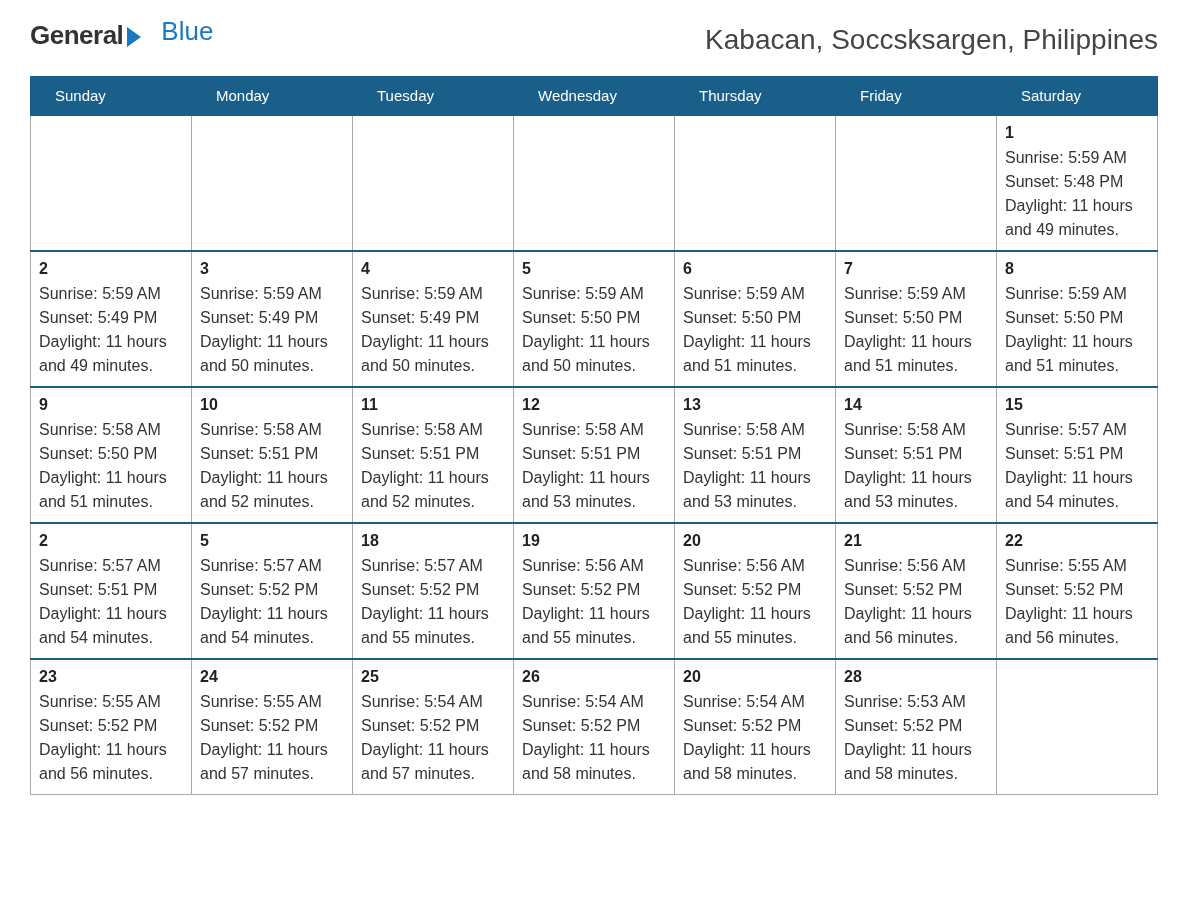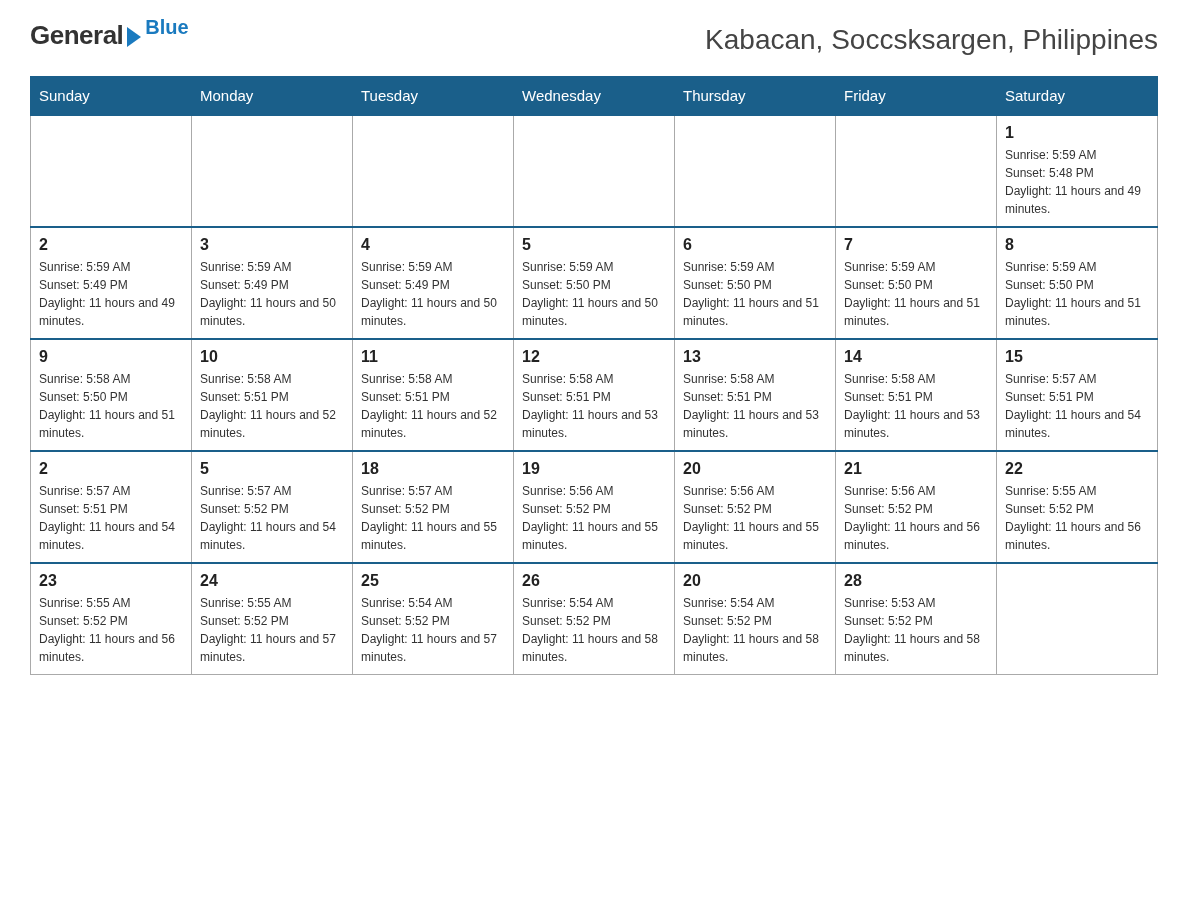--- a/index.html
+++ b/index.html
@@ -33,25 +33,25 @@
     .logo-arrow {
       width: 0;
       height: 0;
       border-left: 14px solid #1a7abf;
       border-top: 10px solid transparent;
       border-bottom: 10px solid transparent;
       margin-left: 4px;
       margin-top: 2px;
     }
     .logo-blue {
-      font-size: 20px;
-      font-weight: bold;
+      font-size: 26px;
+      font-weight: normal;
       color: #1a7abf;
       margin-top: -4px;
-      margin-left: 4px;
+      margin-left: 20px;
     }
     .title-section {
       text-align: right;
     }
     .month-title {
       font-size: 52px;
       font-weight: normal;
       color: #222;
       line-height: 1.1;
     }
@@ -61,42 +61,42 @@
       margin-top: 4px;
     }
     .calendar {
       width: 100%;
       border-collapse: collapse;
       border: 1px solid #aaa;
     }
     .calendar th {
       background-color: #1a5f8a;
       color: #fff;
-      padding: 10px 8px;
+      padding: 10px 24px;
       font-size: 15px;
       font-weight: normal;
       text-align: left;
       border: 1px solid #1a5f8a;
     }
     .calendar td {
       vertical-align: top;
       padding: 8px 8px;
       border: 1px solid #aaa;
       width: calc(100% / 7);
       min-height: 110px;
       height: 110px;
     }
     .day-number {
       font-size: 16px;
       font-weight: bold;
       color: #222;
       margin-bottom: 4px;
     }
     .day-info {
-      font-size: 12px;
+      font-size: 16px;
       color: #333;
       line-height: 1.5;
     }
     .empty-cell {
       background: #fff;
     }
     .calendar tbody tr td {
       border-top: 2px solid #1a5f8a;
     }
     .calendar tbody tr td:not(:last-child) {

